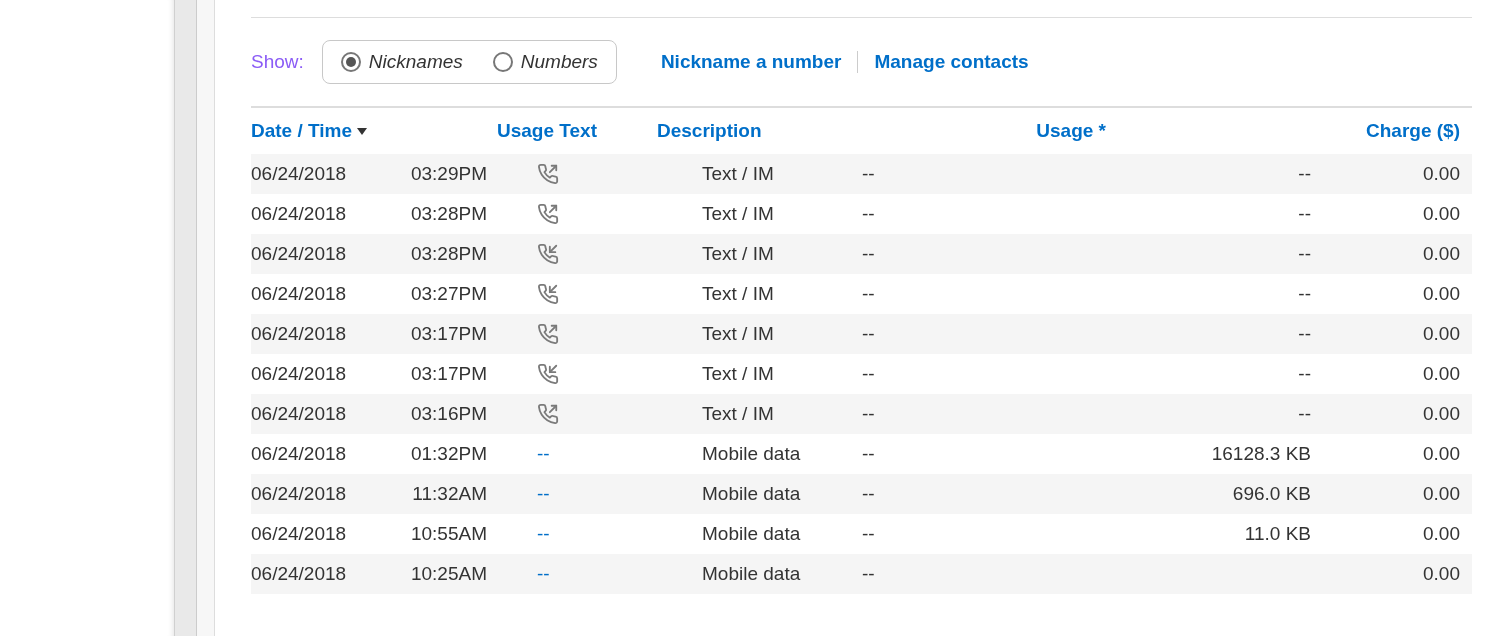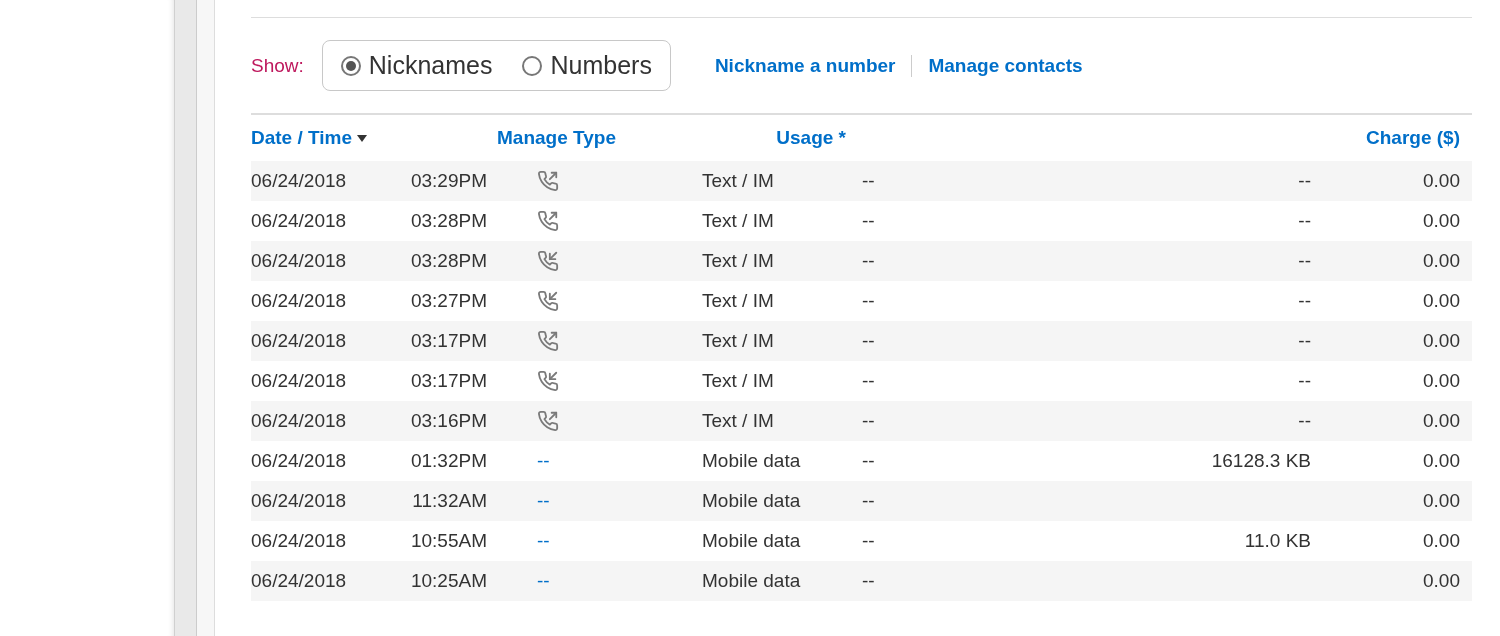--- a/index.html
+++ b/index.html
@@ -49,21 +49,21 @@
     height: 18px;
   }
   .controls {
     display: flex;
     align-items: center;
     padding: 22px 0 22px 0;
     gap: 18px;
   }
   .show-label {
     font-size: 19px;
-    color: #be185d;
+    color: #8b5cf6;
   }
   .radio-group {
     display: flex;
     align-items: center;
     border: 1px solid #c8c8c8;
     border-radius: 8px;
     padding: 10px 18px;
     gap: 30px;
   }
   .radio-opt {
@@ -82,22 +82,23 @@
     justify-content: center;
   }
   .radio-circle.selected::after {
     content: "";
     width: 10px;
     height: 10px;
     background: #555;
     border-radius: 50%;
   }
   .radio-text {
-    font-size: 25px;
+    font-size: 19px;
     color: #333;
+    font-style: italic;
   }
   .link-row {
     display: flex;
     align-items: center;
     gap: 0;
     margin-left: 10px;
     font-weight: bold;
   }
   .link {
     color: #006FC9;
@@ -194,21 +195,22 @@
 
       <div class="hdr-row">
         <div class="col-datetime">
           <span class="hdr">Date / Time</span>
           <span class="sort-caret">
             <svg width="12" height="10" viewBox="0 0 12 10">
                 <polygon points="1,2 11,2 6,9" fill="#333"></polygon>
               </svg>
           </span>
         </div>
-        <div class="col-type"><span class="hdr">Manage Type</span></div>
+        <div class="col-type"><span class="hdr">Usage Text</span></div>
+        <div class="col-desc"><span class="hdr">Description</span></div>
         <div class="col-usage"><span class="hdr">Usage *</span></div>
         <div class="col-charge"><span class="hdr">Charge ($)</span></div>
       </div>
 
       <div id="rows-host">
           <div class="row alt0">
             <div class="col-datetime">
               <div class="cell col-date">06/24/2018</div>
               <div class="cell col-time">03:29PM</div>
             </div>
@@ -356,20 +358,21 @@
           <div class="row alt0">
             <div class="col-datetime">
               <div class="cell col-date">06/24/2018</div>
               <div class="cell col-time">11:32AM</div>
             </div>
             <div class="cell col-contact">
               <span class="contact-dash">--</span>
             </div>
             <div class="cell col-type">Mobile data</div>
             <div class="cell col-desc">--</div>
+            <div class="cell col-usage">696.0 KB</div>
             <div class="cell col-charge">0.00</div>
           </div>
           <div class="row alt1">
             <div class="col-datetime">
               <div class="cell col-date">06/24/2018</div>
               <div class="cell col-time">10:55AM</div>
             </div>
             <div class="cell col-contact">
               <span class="contact-dash">--</span>
             </div>

